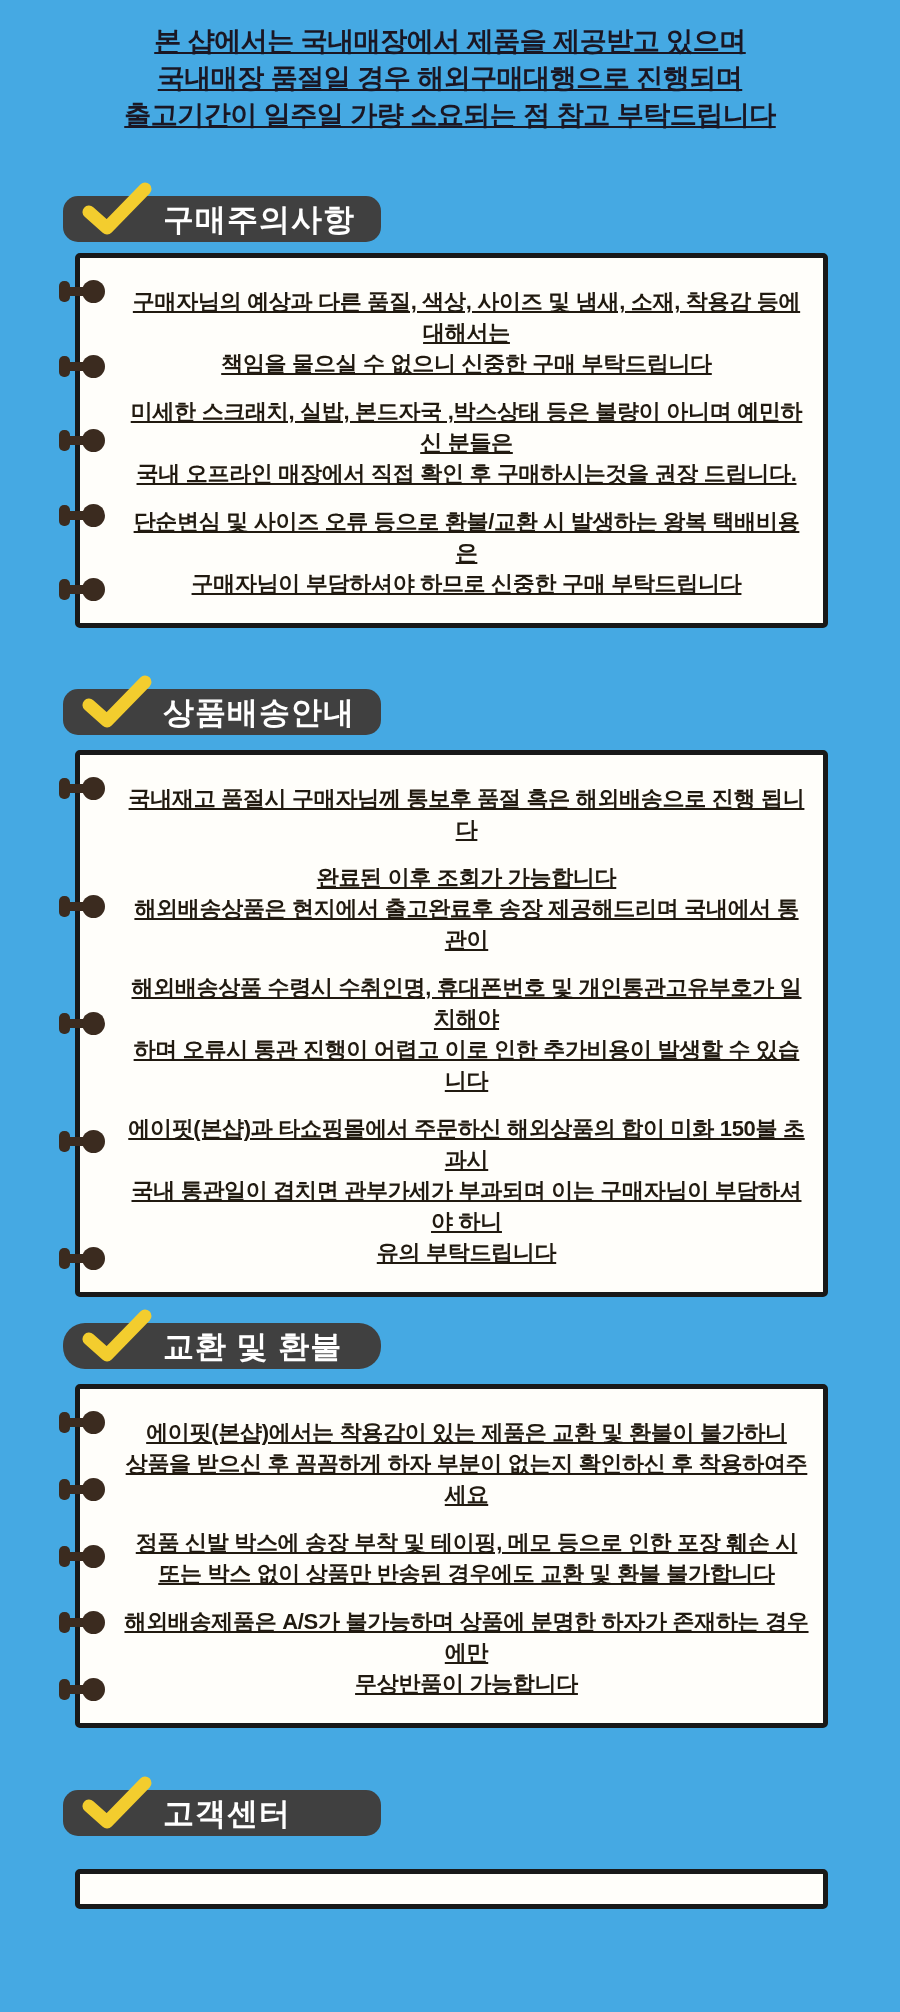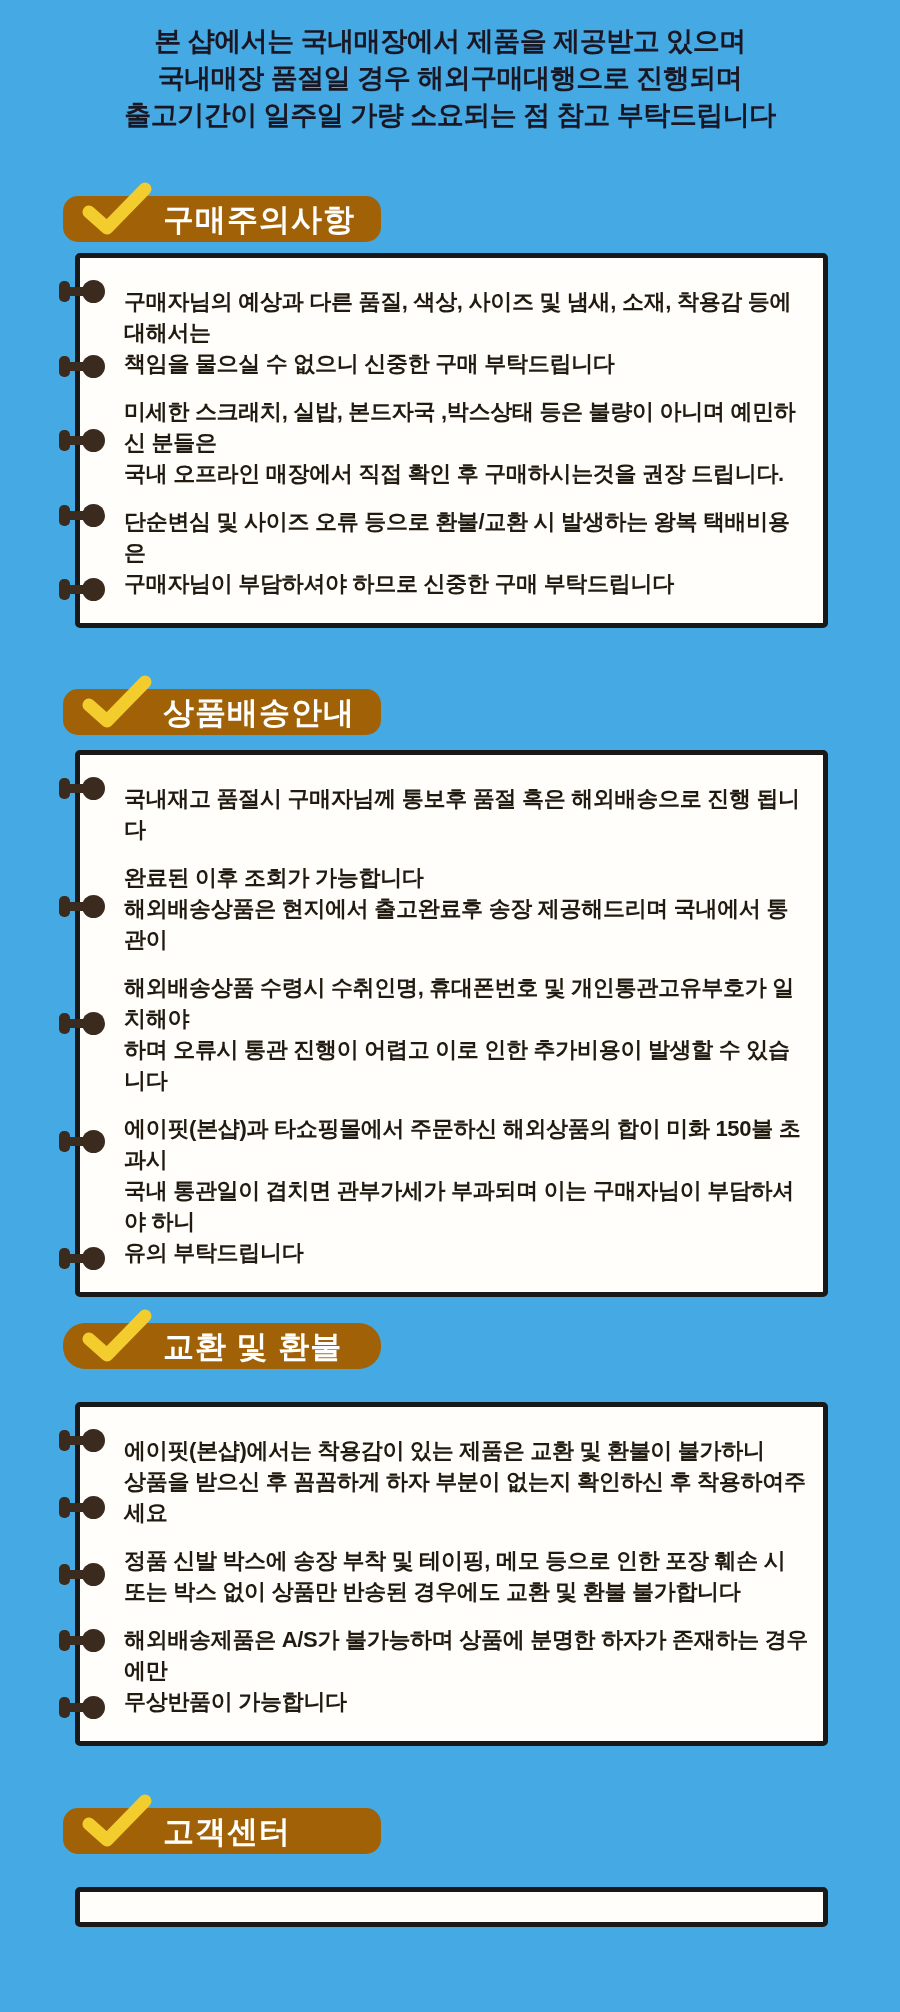--- a/index.html
+++ b/index.html
@@ -19,21 +19,21 @@
     font-weight:900;
     color:#1a1724;
     letter-spacing:-0.5px;
   }
 
   .badge {
     position:relative;
     margin-left:63px;
     width:318px;
     height:46px;
-    background:#a16207;
+    background:#404040;
     border-radius:15px;
   }
   .badge .check {
     position:absolute; left:17px; top:-15px;
     width:74px; height:60px;
   }
   .badge .label {
     position:absolute; left:100px; top:0;
     line-height:48px;
     font-size:31px; font-weight:900;
@@ -42,20 +42,21 @@
   }
 
   .notebox {
     position:relative;
     margin-left:75px;
     width:753px;
     background:#FFFEFA;
     border:5px solid #191919;
     border-radius:5px;
     padding:28px 14px 24px 44px;
+    text-align:center;
   }
   .pins {
     position:absolute; left:-21px; top:22px; bottom:22px;
     display:flex; flex-direction:column; justify-content:space-between;
   }
   .pin {
     width:54px; height:23px; position:relative;
     background:linear-gradient(#3b2b1f,#3b2b1f) 4px 7px / 36px 9px no-repeat;
   }
   .pin::before {
@@ -66,29 +67,29 @@
     content:""; position:absolute; right:8px; top:0;
     width:23px; height:23px; border-radius:50%; background:#3b2b1f;
   }
 
   .bullet {
     font-size:22px; line-height:31px; font-weight:800;
     color:#211a10; letter-spacing:-0.3px;
     margin-bottom:17px;
   }
   .bullet:last-child { margin-bottom:0; }
-  .ln { display:block; }
+  .ln { display:block;text-decoration:underline; }
 
   .s1 .badge { margin-top:62px; }
   .s2 .badge { margin-top:61px; }
   .s3 .badge { margin-top:26px;border-radius:22px; }
   .s4 .badge { margin-top:62px;text-align:center; }
   .s1 .notebox { margin-top:11px; }
   .s2 .notebox { margin-top:15px; }
-  .s3 .notebox { margin-top:33px; }
+  .s3 .notebox { margin-top:15px; }
   .s4 .notebox { margin-top:33px; padding:18px 14px 12px 48px; }
 </style>
 </head>
 <body>
 
 <div class="intro">
   <div class="ln">본 샵에서는 국내매장에서 제품을 제공받고 있으며</div>
   <div class="ln">국내매장 품절일 경우 해외구매대행으로 진행되며</div>
   <div class="ln">출고기간이 일주일 가량 소요되는 점 참고 부탁드립니다</div>
 </div>

